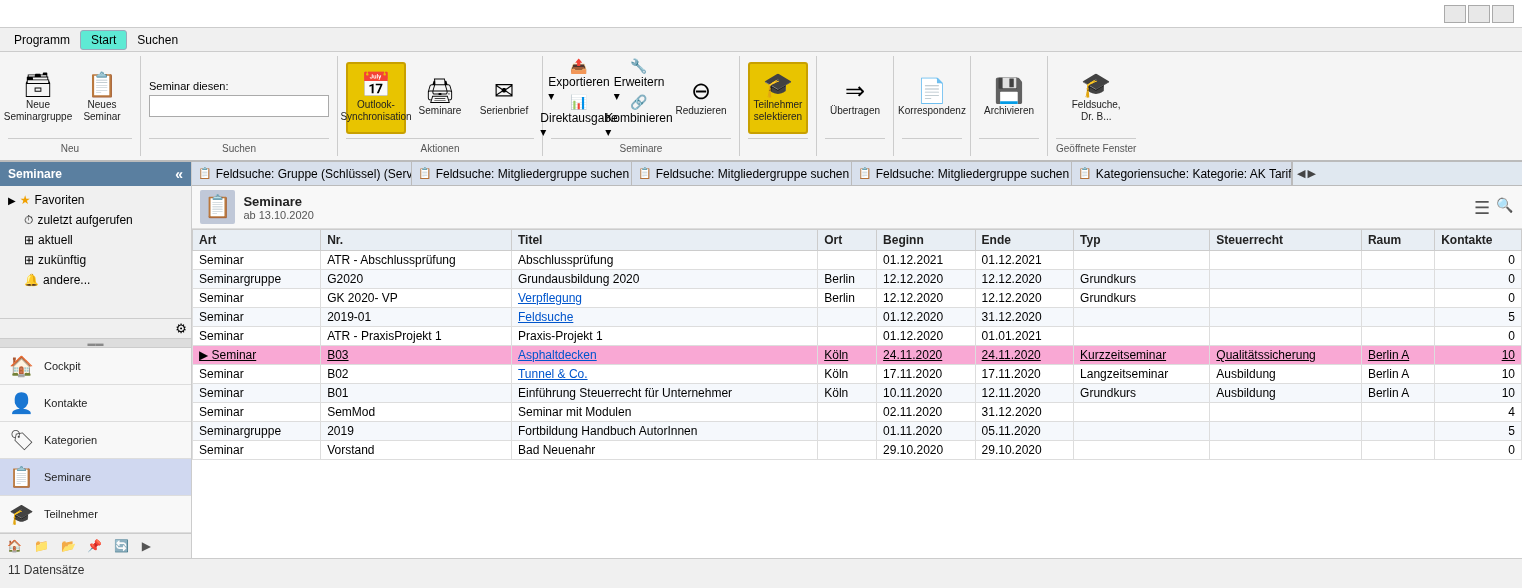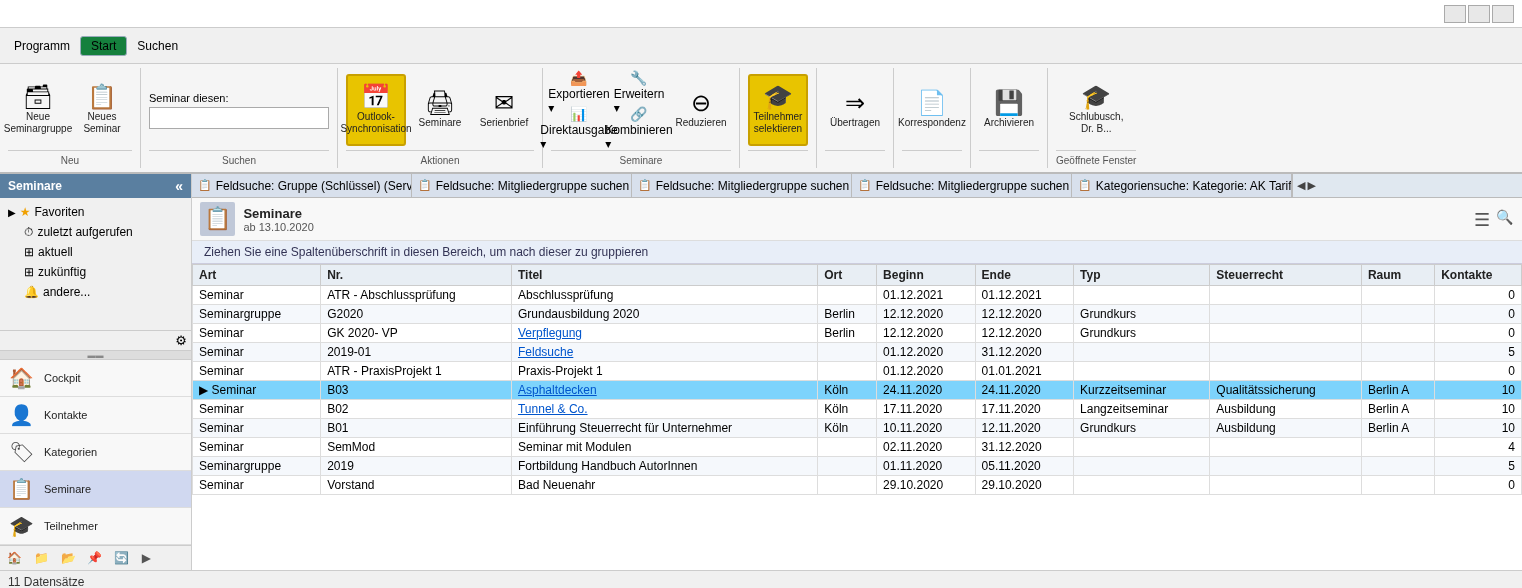--- a/index.html
+++ b/index.html
@@ -16,33 +16,33 @@
       gap: 6px;
     }
     .title-bar-icon { color: #e03030; font-size: 14px; font-weight: bold; }
     .title-bar-text { font-size: 12px; color: #333; flex: 1; }
     .title-bar-controls { display: flex; gap: 2px; }
     .title-btn { width: 22px; height: 18px; border: 1px solid #aaa; background: #e8e8e8; cursor: pointer; display: flex; align-items: center; justify-content: center; font-size: 10px; }
 
     
     .menu-bar {
       background: #f0f0f0;
-      height: 36px;
+      height: 24px;
       display: flex;
       align-items: center;
       border-bottom: 1px solid #ccc;
       padding: 0 4px;
     }
     .menu-item {
       padding: 2px 10px;
       cursor: pointer;
       border-radius: 3px;
     }
     .menu-item:hover, .menu-item.active { background: #d0d8e8; }
-    .menu-item.active { background: #15803d; border: 1px solid #9ab; }
+    .menu-item.active { background: #5eead4; border: 1px solid #9ab; }
 
     
     .toolbar {
       background: #f5f5f5;
       height: 110px;
       border-bottom: 2px solid #bbb;
       display: flex;
       align-items: stretch;
       padding: 4px 0;
     }
@@ -238,21 +238,21 @@
       cursor: pointer;
     }
     .data-table td {
       border: 1px solid #ddd;
       padding: 2px 6px;
       white-space: nowrap;
       height: 19px;
     }
     .data-table tr:nth-child(even) td { background: #f5f8fc; }
     .data-table tr:nth-child(odd) td { background: #fff; }
-    .data-table tr.selected td { background: #7dd3fc; }
+    .data-table tr.selected td { background: #f9a8d4; text-decoration: underline; }
     .data-table td.link { color: #0055cc; text-decoration: underline; cursor: pointer; }
     .table-wrap { overflow: auto; flex: 1; }
 
     
     .status-bar {
       background: #f0f0f0;
       border-top: 1px solid #ccc;
       height: 22px;
       display: flex;
       align-items: center;
@@ -389,21 +389,21 @@
         <span class="label">Archivieren</span>
       </div>
     </div>
     <div class="toolbar-section-label">&nbsp;</div>
   </div>
 
   <div class="toolbar-section" style="border-right:none;">
     <div class="toolbar-buttons">
       <div class="tb-btn">
         <span class="icon">🎓</span>
-        <span class="label">Schlubusch, Dr. B...</span>
+        <span class="label">Feldsuche, Dr. B...</span>
       </div>
     </div>
     <div class="toolbar-section-label">Geöffnete Fenster</div>
   </div>
 </div>
 
 <div class="main-layout" style="height: calc(588px - 28px - 24px - 118px - 22px);">
 
   <div class="sidebar">
     <div class="sidebar-header">
@@ -519,23 +519,20 @@
       <div class="content-header-info">
         <span class="content-header-title">Seminare</span>
         <span class="content-header-sub">ab 13.10.2020</span>
       </div>
       <div class="content-header-right">
         <span style="font-size:18px; color:#555; cursor:pointer; writing-mode:vertical-lr;">☰</span>
         <span class="scroll-btn">🔍</span>
       </div>
     </div>
 
-    <div class="group-hint">
-      <span>Ziehen Sie eine Spaltenüberschrift in diesen Bereich, um nach dieser zu gruppieren</span>
-    </div>
 
     <div class="table-wrap">
       <table class="data-table">
         <thead>
           <tr>
             <th>Art</th>
             <th>Nr.</th>
             <th>Titel</th>
             <th>Ort</th>
             <th>Beginn</th>

